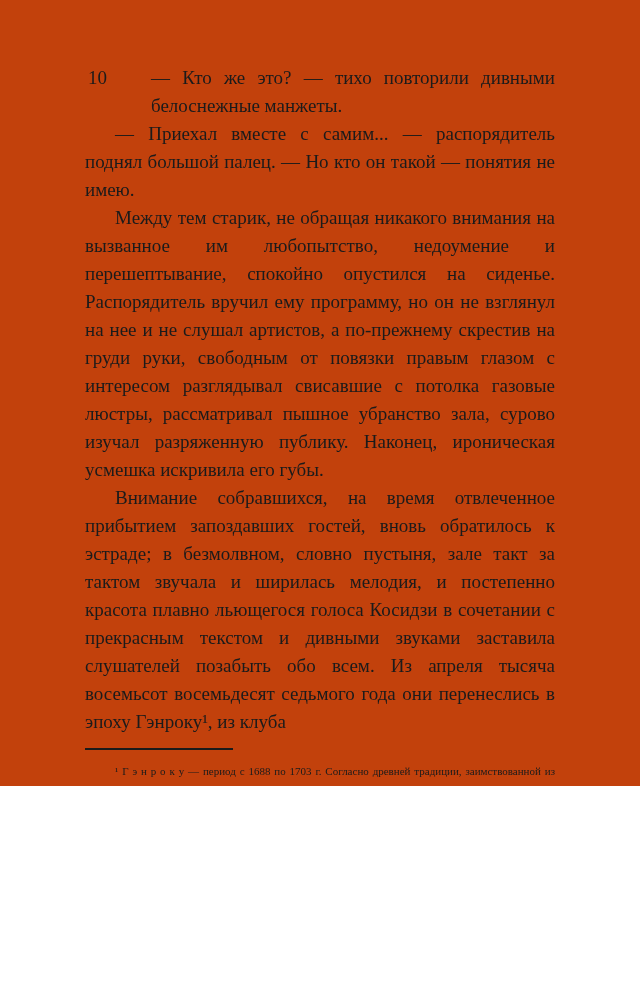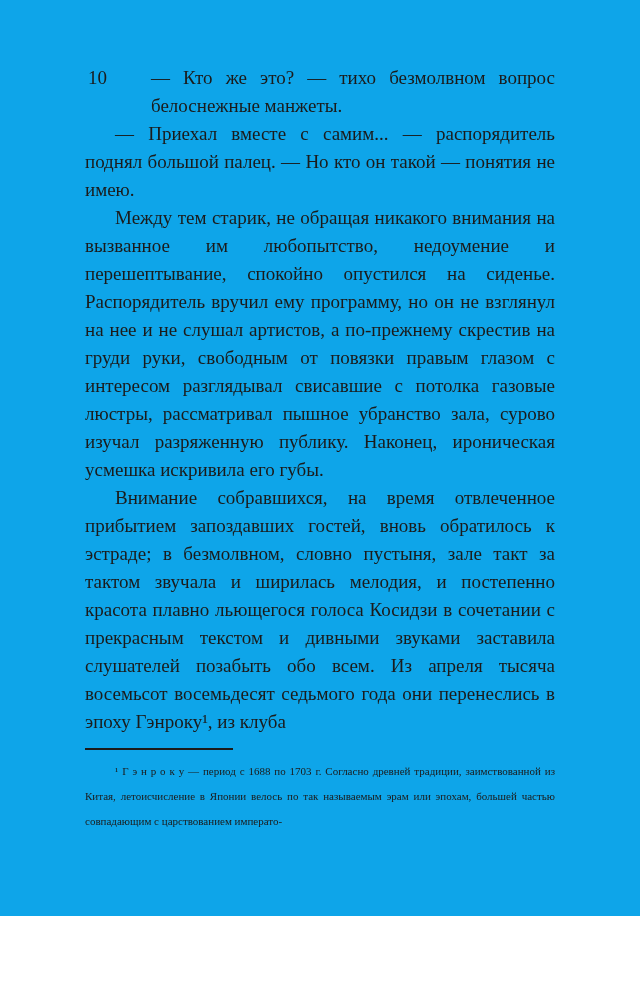--- a/index.html
+++ b/index.html
@@ -3,22 +3,22 @@
 <meta charset="utf-8">
 <style>
   html, body {
     margin: 0;
     padding: 0;
     background: #ffffff;
   }
   .page {
     position: relative;
     width: 640px;
-    height: 916px;
-    background: #0ea5e9;
+    height: 786px;
+    background: #c2410c;
     font-family: "Liberation Serif", "DejaVu Serif", serif;
     color: #1b1b1b;
     overflow: hidden;
   }
   .page-number {
     position: absolute;
     left: 88px;
     top: 64px;
     font-size: 19px;
     line-height: 28px;
@@ -65,21 +65,21 @@
 </style>
 </head>
 <body>
 
 <div class="page">
 
   <div class="page-number">10</div>
 
   <div class="text-block">
 
-    <p class="para deep-indent">— Кто же это? — тихо безмолвном вопрос белоснежные манжеты.</p>
+    <p class="para deep-indent">— Кто же это? — тихо повторили дивными белоснежные манжеты.</p>
 
 
 
     <p class="para indent">— Приехал вместе с самим... — распорядитель поднял большой палец. — Но кто он такой — понятия не имею.</p>
 
     <p class="para indent">Между тем старик, не обращая никакого внимания на вызванное им любопытство, недоумение и перешептывание, спокойно опустился на сиденье. Распорядитель вручил ему программу, но он не взглянул на нее и не слушал артистов, а по-прежнему скрестив на груди руки, свободным от повязки правым глазом с интересом разглядывал свисавшие с потолка газовые люстры, рассматривал пышное убранство зала, сурово изучал разряженную публику. Наконец, ироническая усмешка искривила его губы.</p>
 
     <p class="para indent">Внимание собравшихся, на время отвлеченное прибытием запоздавших гостей, вновь обратилось к эстраде; в безмолвном, словно пустыня, зале такт за тактом звучала и ширилась мелодия, и постепенно красота плавно льющегося голоса Косидзи в сочетании с прекрасным текстом и дивными звуками заставила слушателей позабыть обо всем. Из апреля тысяча восемьсот восемьдесят седьмого года они перенеслись в эпоху Гэнроку¹, из клуба</p>
 
     <div class="footnote">

